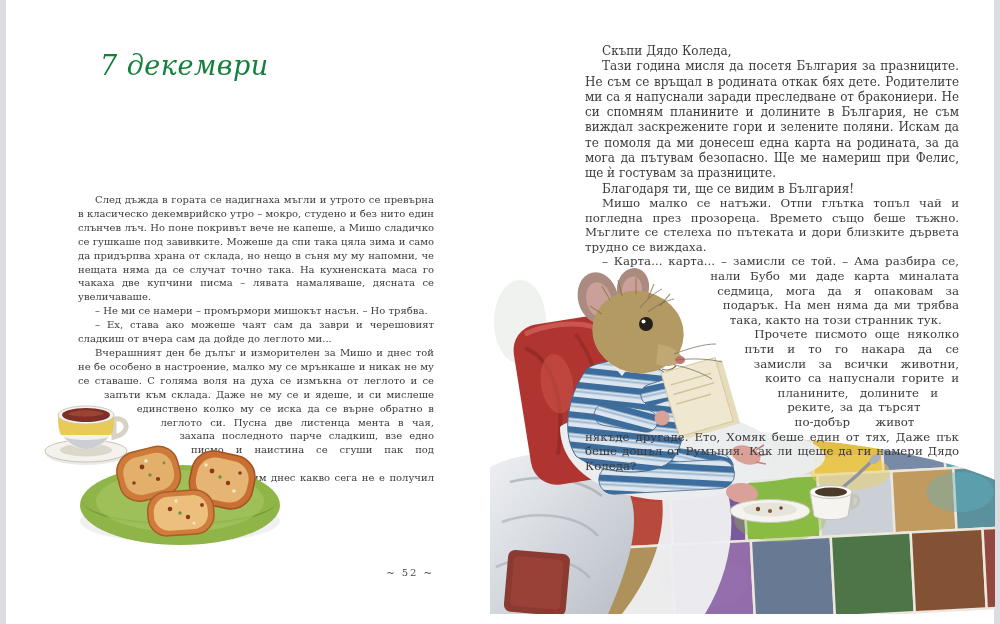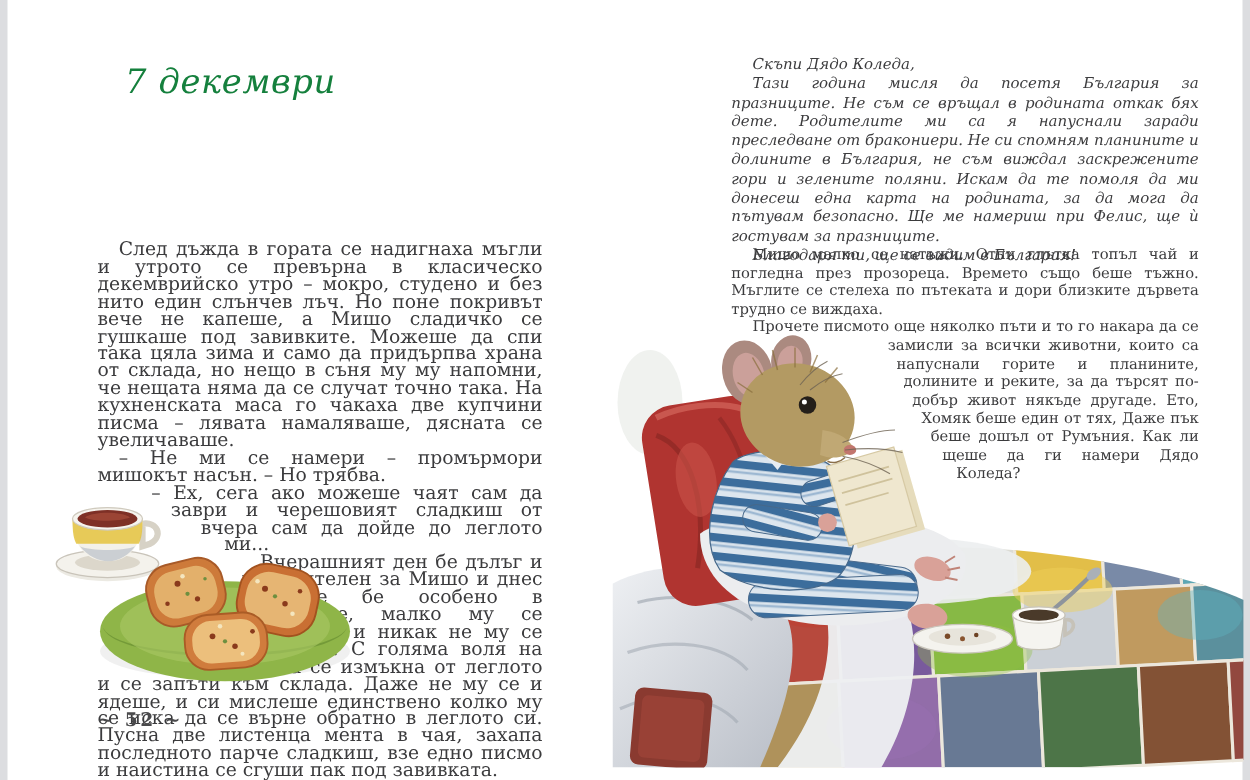--- a/index.html
+++ b/index.html
@@ -13,38 +13,38 @@
 
   .page{position:absolute;top:0;height:624px;}
   .page-left{left:6px;width:474px;}
   .page-right{left:480px;width:514px;}
 
   .chapter-title{
     position:absolute;left:94px;top:50px;margin:0;
     font-style:italic;font-weight:500;font-size:27px;letter-spacing:0.5px;color:#15803d;
   }
 
-  .text-block{font-size:15px;line-height:13.9px;text-align:justify;}
+  .text-block{font-size:10px;line-height:13.9px;text-align:justify;}
   .text-block p{margin:0;text-indent:17px;}
 
   .left-body{position:absolute;left:72px;top:193px;width:356px;height:342px;}
   .food-wrap-spacer{
     float:left;width:245px;height:342px;
     shape-outside:polygon(0 59%,16% 62%,29% 67%,40% 72%,47% 78%,43% 85%,45% 92%,52% 100%,0 100%);
   }
 
   .illus-food{position:absolute;left:24px;top:383px;width:260px;height:168px;z-index:0;pointer-events:none;}
   .page-number{
     position:absolute;left:72px;top:567px;width:356px;margin:0;
-    text-align:left;font-size:15px;letter-spacing:2px;color:#4a4a4c;font-weight:bold;
+    text-align:right;font-size:10px;letter-spacing:2px;color:#4a4a4c;
   }
 
   .letter-block{
     position:absolute;left:105px;top:44px;width:374px;
-    font-style:italic;font-size:12px;line-height:15.3px;text-align:justify;
+    font-size:12px;line-height:15.3px;text-align:justify;
   }
   .letter-block p{margin:0;text-indent:17px;}
 
   .right-body{position:absolute;left:105px;top:196px;width:374px;height:230px;z-index:2;font-size:11.8px;line-height:14.6px;}
   .mouse-wrap-spacer{
     float:left;width:262px;height:230px;
     shape-outside:polygon(0 32%,46% 34%,50% 43%,53% 52%,57% 61%,61% 70%,66% 79%,73% 88%,80% 100%,0 100%);
   }
   .mouse-wrap-right{
     float:right;width:86px;height:230px;
@@ -61,21 +61,21 @@
 <div class="edge right"></div>
 
 <section class="page page-left">
 
   <h1 class="chapter-title">7 декември</h1>
 
   <div class="left-body text-block">
     <div class="food-wrap-spacer"></div>
     <p>След дъжда в гората се надигнаха мъгли и утрото се превърна в класическо декемврийско утро – мокро, студено и без нито един слънчев лъч. Но поне покривът вече не капеше, а Мишо сладичко се гушкаше под завивките. Можеше да спи така цяла зима и само да придърпва храна от склада, но нещо в съня му му напомни, че нещата няма да се случат точно така. На кухненската маса го чакаха две купчини писма – лявата намаляваше, дясната се увеличаваше.</p>
     <p>– Не ми се намери – промърмори мишокът насън. – Но трябва.</p>
-    <p>– Ех, сега ако можеше чаят сам да заври и черешовият сладкиш от вчера сам да дойде до леглото ми...</p>
+    <p>– Ех, става ако можеше чаят сам да заври и черешовият сладкиш от вчера сам да дойде до леглото ми...</p>
     <p>Вчерашният ден бе дълъг и изморителен за Мишо и днес той не бе особено в настроение, малко му се мрънкаше и никак не му се ставаше. С голяма воля на духа се измъкна от леглото и се запъти към склада. Даже не му се и ядеше, и си мислеше единствено колко му се иска да се върне обратно в леглото си. Пусна две листенца мента в чая, захапа последното парче сладкиш, взе едно писмо и наистина се сгуши пак под завивката.</p>
     <p>– Да видим днес какво сега не е получил Дядо Коледа.</p>
   </div>
 
   <div class="illus-food">
     <svg viewBox="0 0 260 168" width="260" height="168" aria-hidden="true">
 
       <g>
         <ellipse cx="56" cy="70" rx="41" ry="12" fill="#eceae3"></ellipse>
         <ellipse cx="56" cy="68" rx="41" ry="11" fill="#f4f2ec" stroke="#c9c4ba" stroke-width="1"></ellipse>
@@ -149,20 +149,21 @@
   <div class="letter-block">
     <p>Скъпи Дядо Коледа,</p>
     <p>Тази година мисля да посетя България за празниците. Не съм се връщал в родината откак бях дете. Родителите ми са я напуснали заради преследване от бракониери. Не си спомням планините и долините в България, не съм виждал заскрежените гори и зелените поляни. Искам да те помоля да ми донесеш една карта на родината, за да мога да пътувам безопасно. Ще ме намериш при Фелис, ще ѝ гостувам за празниците.</p>
     <p>Благодаря ти, ще се видим в България!</p>
   </div>
 
   <div class="right-body text-block">
     <div class="mouse-wrap-spacer"></div>
     <div class="mouse-wrap-right"></div>
     <p>Мишо малко се натъжи. Отпи глътка топъл чай и погледна през прозореца. Времето също беше тъжно. Мъглите се стелеха по пътеката и дори близките дървета трудно се виждаха.</p>
+    <p>– Карта... карта... – замисли се той. – Ама разбира се, нали Бубо ми даде карта миналата седмица, мога да я опаковам за подарък. На мен няма да ми трябва така, както на този странник тук.</p>
     <p>Прочете писмото още няколко пъти и то го накара да се замисли за всички животни, които са напуснали горите и планините, долините и реките, за да търсят по-добър живот някъде другаде. Ето, Хомяк беше един от тях, Даже пък беше дошъл от Румъния. Как ли щеше да ги намери Дядо Коледа?</p>
   </div>
 
   <div class="illus-mouse">
     <svg viewBox="0 0 505 362" width="505" height="362" aria-hidden="true">
       <defs>
         <pattern id="pjStripe" width="15" height="15" patternUnits="userSpaceOnUse" patternTransform="rotate(96)">
           <rect width="15" height="15" fill="#dde6ee"></rect>
           <rect width="6.5" height="15" fill="#3c6d9c"></rect>
           <rect x="8.5" width="2" height="15" fill="#9db8d2"></rect>

